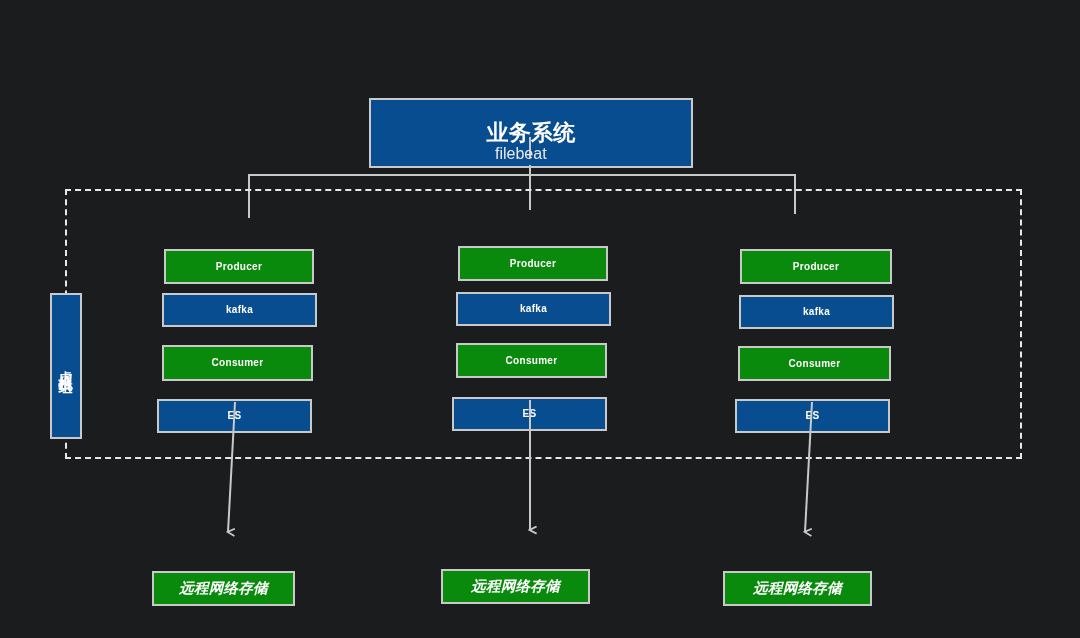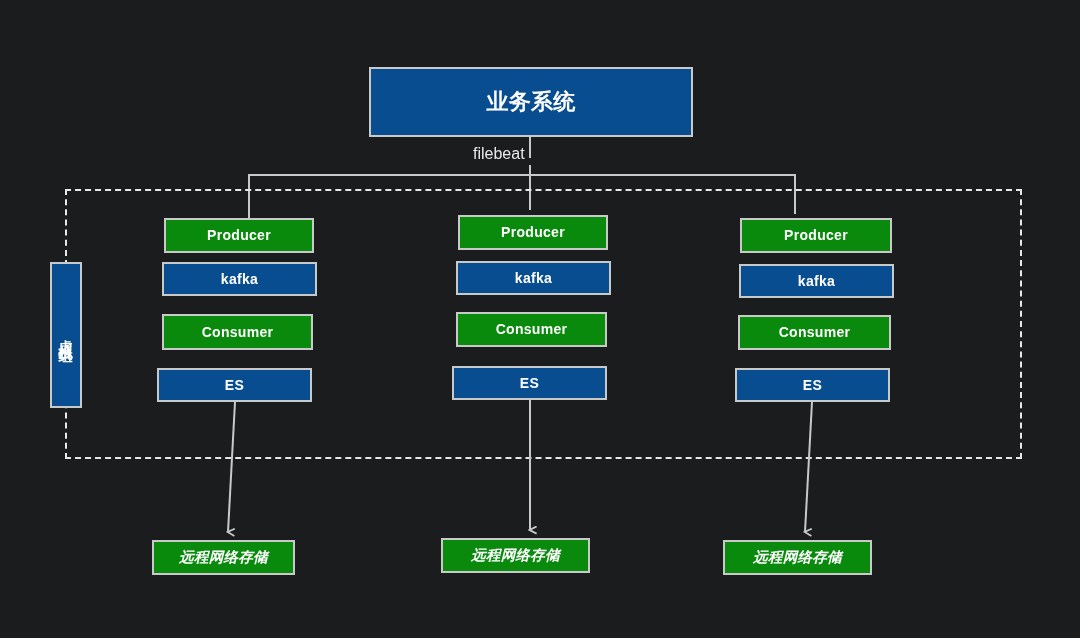--- a/index.html
+++ b/index.html
@@ -21,29 +21,30 @@
     box-sizing: border-box;
     border: 2px solid #c9c9c9;
     display: flex;
     align-items: center;
     justify-content: center;
     color: #ffffff;
     font-weight: bold;
     text-align: left;
     line-height: 1.15;
     letter-spacing: 0.3px;
+    margin-top: 31px;
   }
   .node.blue  { background: #084d8f; }
   .node.green { background: #0a8a0d; }
 
   .node-title {
     font-size: 22px;
   }
   .node-label {
-    font-size: 14px;
+    font-size: 10px;
   }
   .node-label-cn {
     font-size: 14.5px;
     font-style: italic;
   }
 
   
   .node.vertical {
     writing-mode: vertical-rl;
     text-orientation: upright;
@@ -88,21 +89,21 @@
 </head>
 <body>
 
 <div id="canvas">
 
   <div class="node blue node-title" style="left:369px; top:67px; width:324px; height:70px;">
     <span>业务系统</span>
   </div>
 
   <div class="line v" style="left:529px; top:137px; height:21px;"></div>
-  <div class="edge-label" style="left:473px; top:145px;">filebeat</div>
+  <div class="edge-label" style="left:495px; top:145px;">filebeat</div>
   <div class="line v" style="left:529px; top:165px; height:45px;"></div>
 
   <div class="line h" style="left:248px; top:174px; width:548px;"></div>
 
   <div class="line v" style="left:248px; top:174px; height:44px;"></div>
   <div class="line v" style="left:794px; top:174px; height:40px;"></div>
 
   <div class="dashed-region" style="left:65px; top:189px; width:957px; height:270px;"></div>
 
   <div class="node blue vertical" style="left:50px; top:262px; width:32px; height:146px;">

